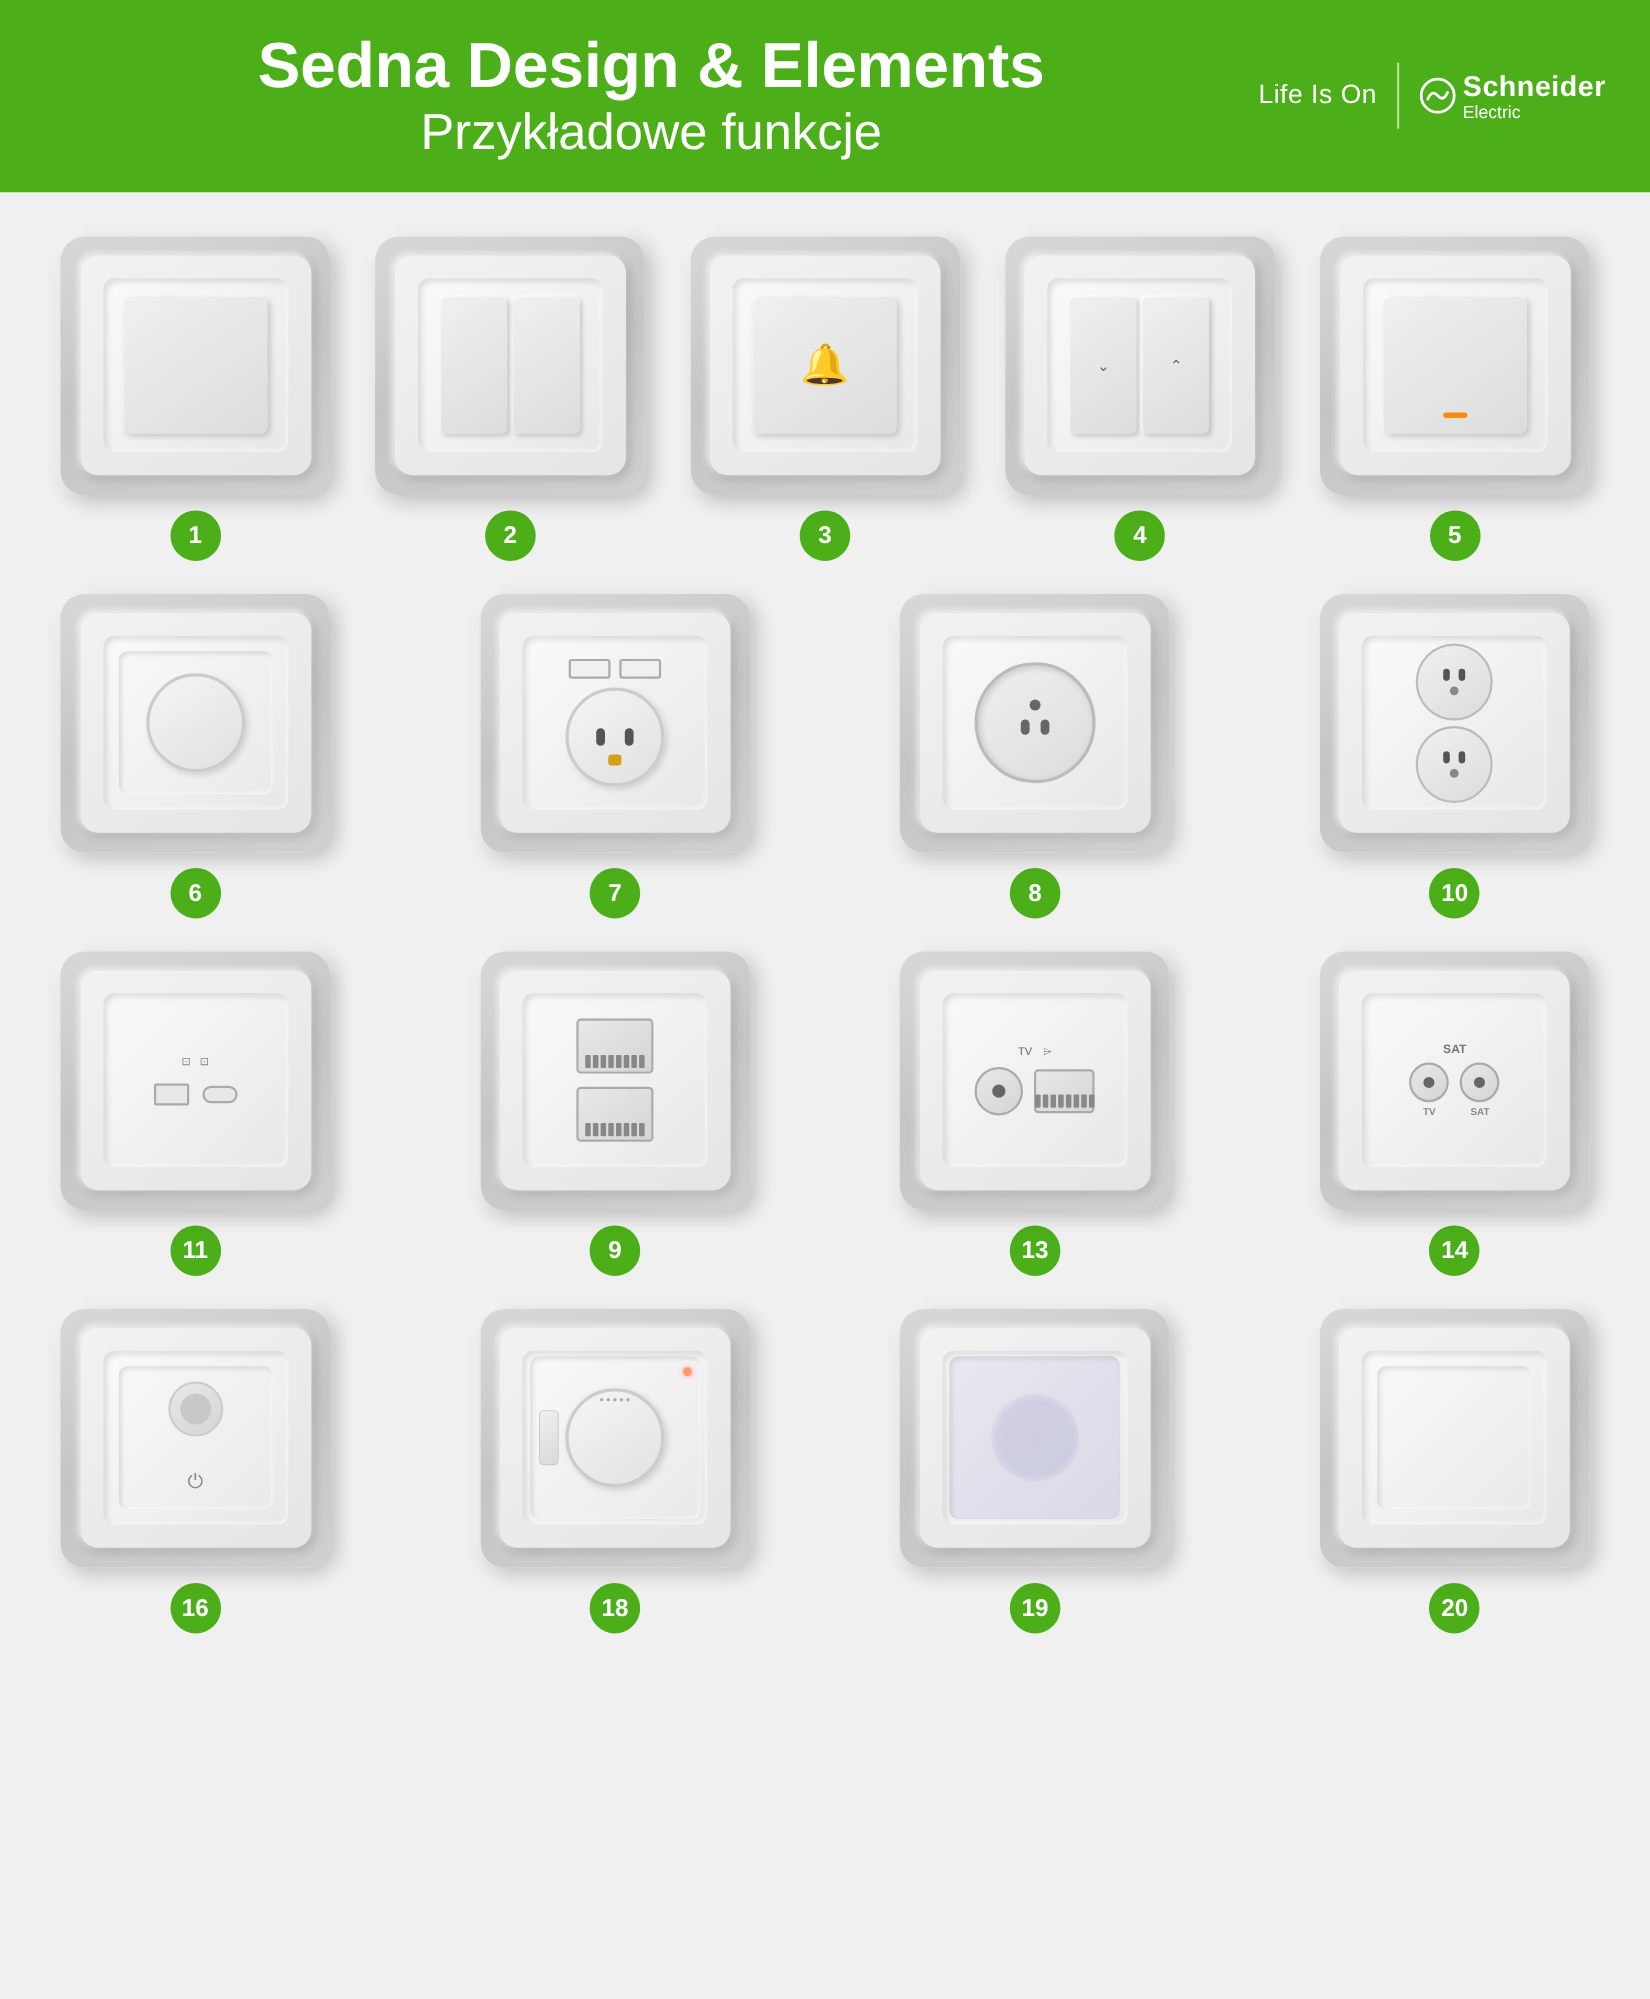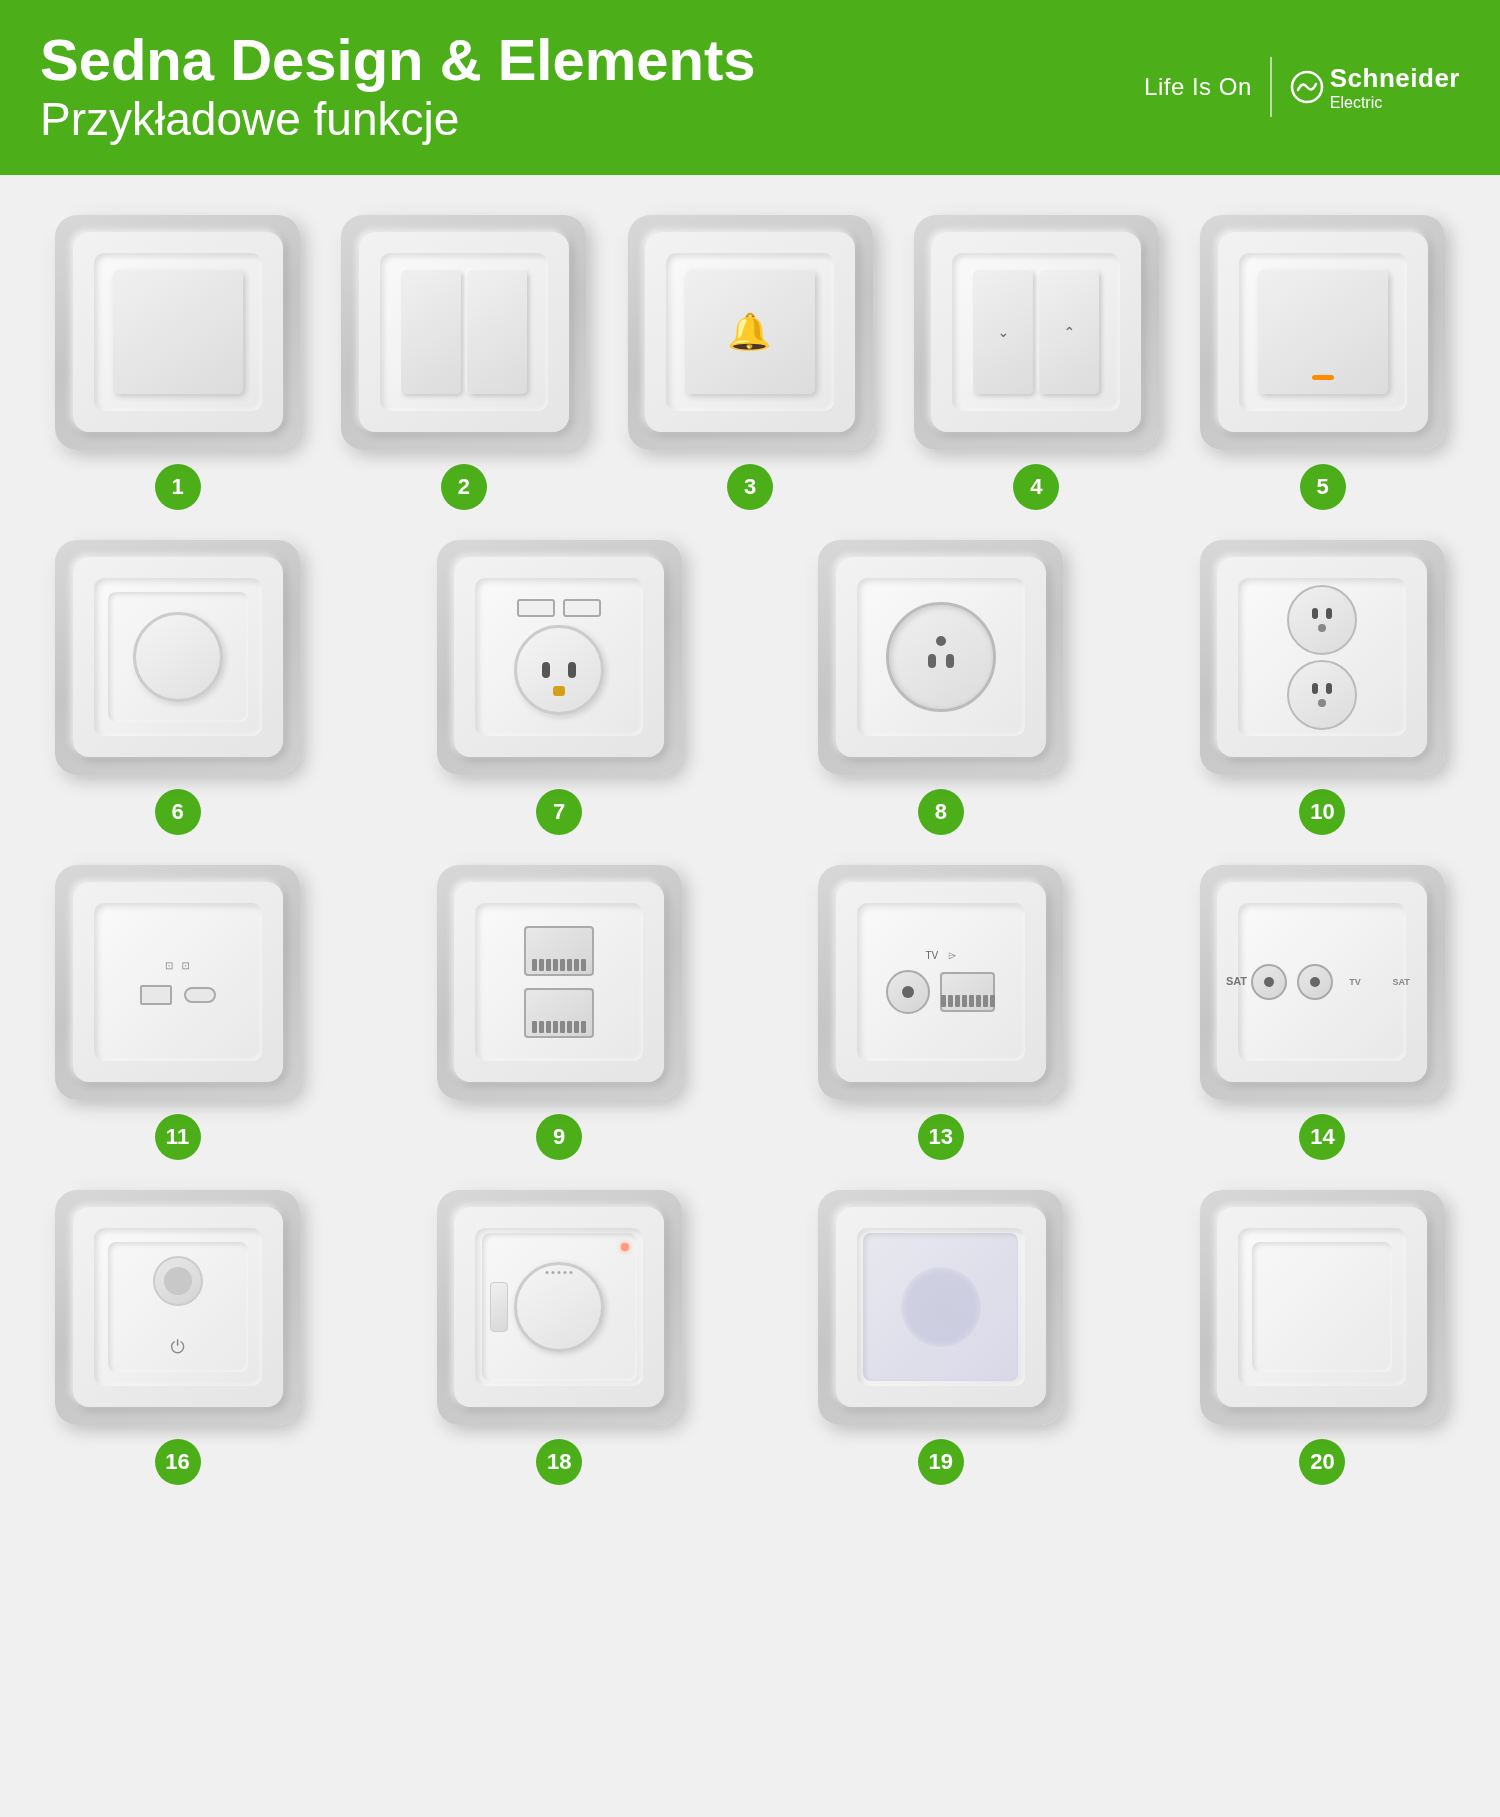--- a/index.html
+++ b/index.html
@@ -12,20 +12,21 @@
     }
     .header {
       background: #4caf1a;
       padding: 28px 40px 28px 40px;
       display: flex;
       align-items: center;
       justify-content: space-between;
     }
     .header-titles {
       flex: 1;
+      text-align: center;
     }
     .header-main-title {
       font-size: 58px;
       font-weight: 800;
       color: #fff;
       line-height: 1.1;
     }
     .header-sub-title {
       font-size: 46px;
       font-weight: 400;
@@ -344,20 +345,21 @@
     }
     .tv-coax-inner {
       width: 12px;
       height: 12px;
       border-radius: 50%;
       background: #666;
     }
     
     .sat-group {
       display: flex;
+      flex-direction: column;
       align-items: center;
       gap: 4px;
     }
     .sat-top {
       font-size: 11px;
       font-weight: 700;
       color: #777;
       margin-bottom: 2px;
     }
     .sat-row {

